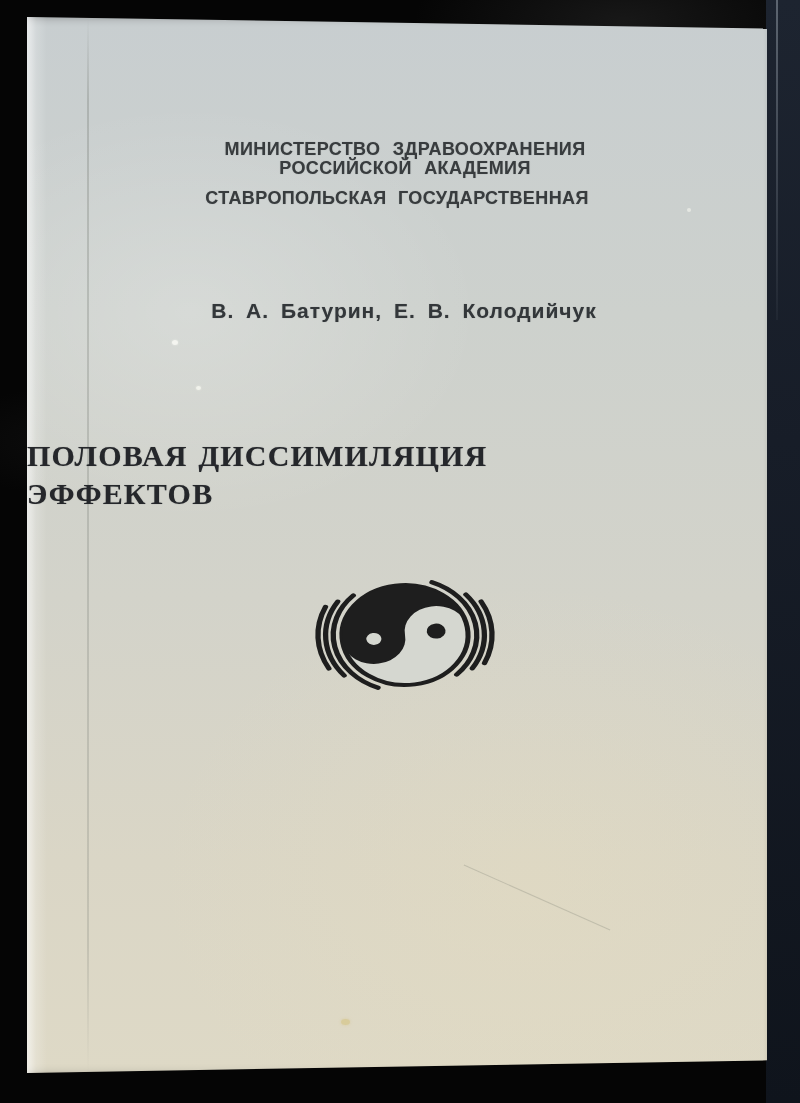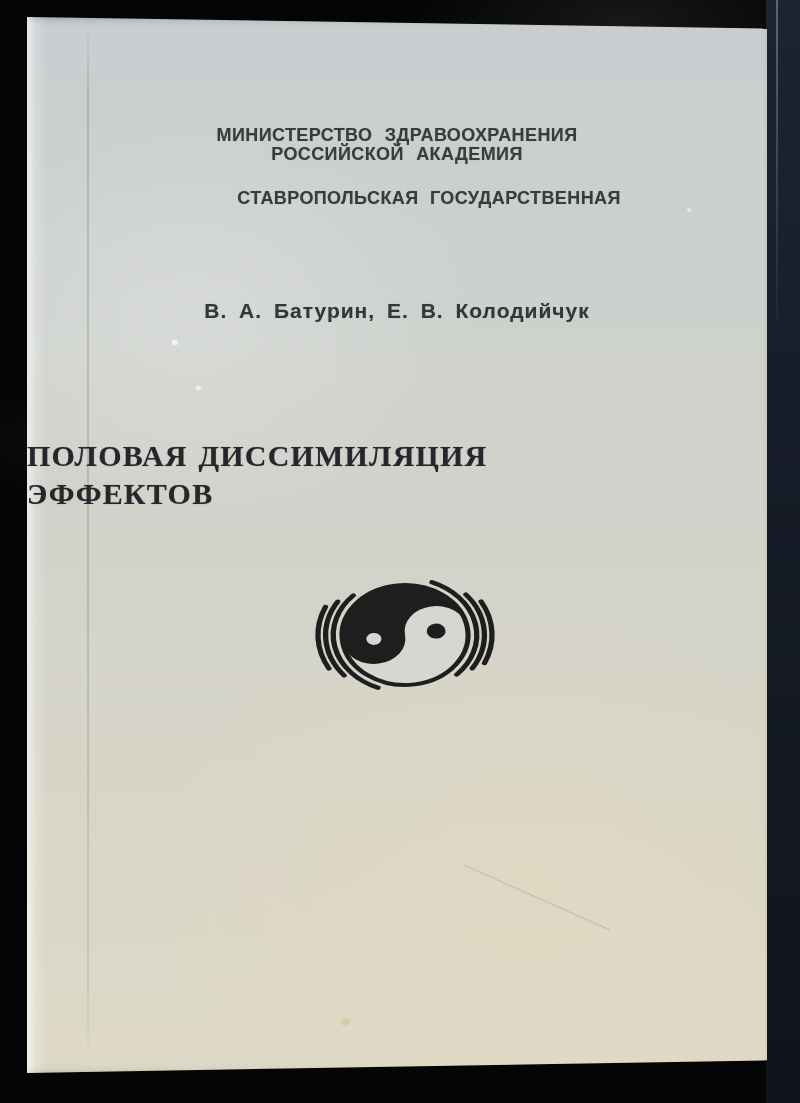--- a/index.html
+++ b/index.html
@@ -48,23 +48,23 @@
     background:rgba(120,122,112,0.28);
     transform:rotate(24deg);
   }
   .speck{position:absolute;border-radius:50%;}
   .speck-a{left:145px;top:323px;width:6px;height:5px;background:rgba(246,247,241,0.95);box-shadow:0 0 2px rgba(246,247,241,0.8);}
   .speck-b{left:169px;top:369px;width:5px;height:4px;background:rgba(244,245,238,0.9);box-shadow:0 0 2px rgba(244,245,238,0.7);}
   .speck-c{left:314px;top:1002px;width:9px;height:6px;background:rgba(214,199,140,0.75);box-shadow:0 0 3px rgba(214,199,140,0.6);}
   .speck-d{left:660px;top:191px;width:4px;height:4px;background:rgba(240,241,235,0.7);}
 
   .txt{position:absolute;left:0;width:100%;text-align:center;color:#383c3e;font-weight:bold;}
-  .ministry{top:109px;font-size:18px;line-height:19px;letter-spacing:0.4px;word-spacing:7px;text-shadow:0 0 1px rgba(56,60,62,0.35);}
-  .academy{top:171px;font-size:18px;line-height:20px;letter-spacing:0.4px;word-spacing:6px;text-shadow:0 0 1px rgba(56,60,62,0.35);padding-left:32px;}
-  .authors{top:281px;font-size:21px;line-height:26px;letter-spacing:1px;word-spacing:5px;color:#33373a;text-shadow:0 0 1px rgba(50,55,58,0.35);}
+  .ministry{top:123px;font-size:18px;line-height:19px;letter-spacing:0.4px;word-spacing:7px;text-shadow:0 0 1px rgba(56,60,62,0.35);padding-left:8px;}
+  .academy{top:171px;font-size:18px;line-height:20px;letter-spacing:0.4px;word-spacing:6px;text-shadow:0 0 1px rgba(56,60,62,0.35);}
+  .authors{top:281px;font-size:21px;line-height:26px;letter-spacing:1px;word-spacing:5px;color:#33373a;text-shadow:0 0 1px rgba(50,55,58,0.35);padding-left:7px;}
   .title-block{
     top:420px;width:654px;position:absolute;left:0;
     font-family:"Liberation Serif",serif;font-weight:bold;
     font-size:30px;line-height:38px;letter-spacing:1.2px;word-spacing:2px;
     color:#25272b;text-shadow:0 0 1px rgba(37,39,43,0.4);
   }
   .logo-wrap{position:absolute;left:283px;top:556px;width:190px;height:125px;}
 </style>
 </head>
 <body>

